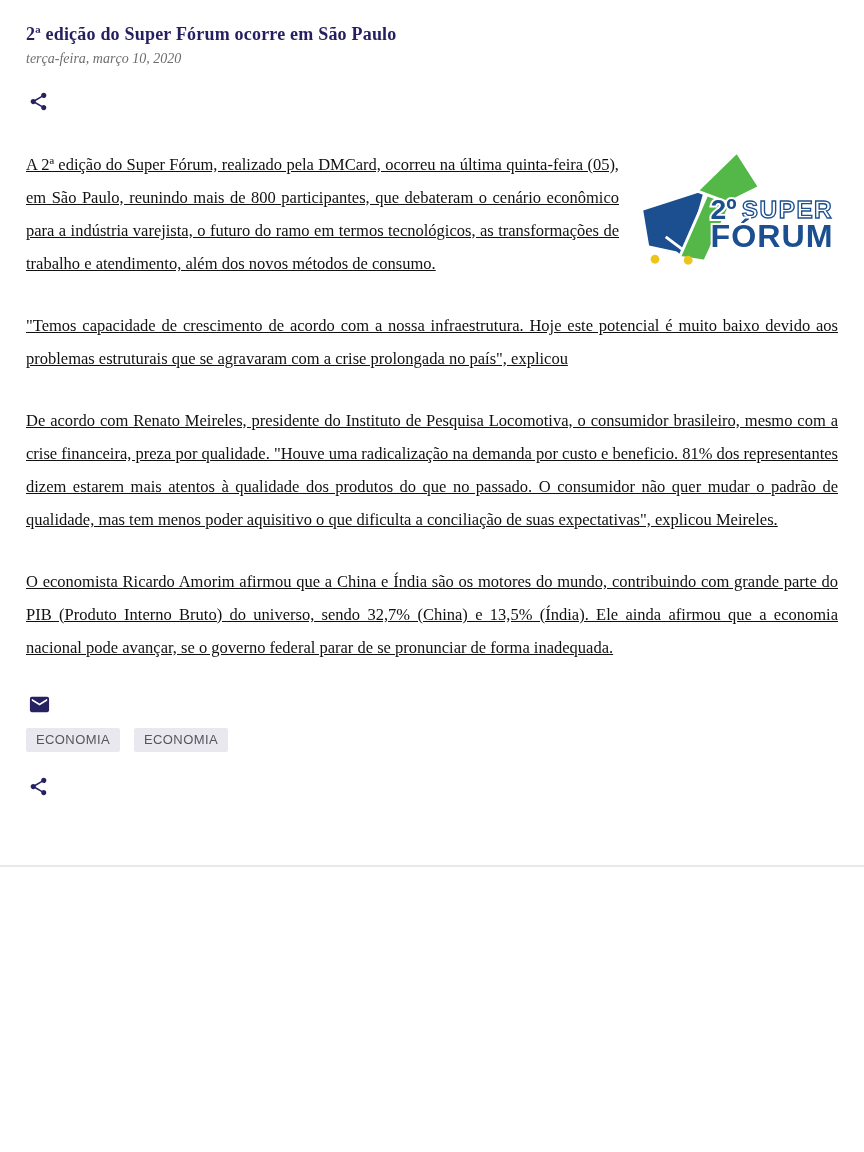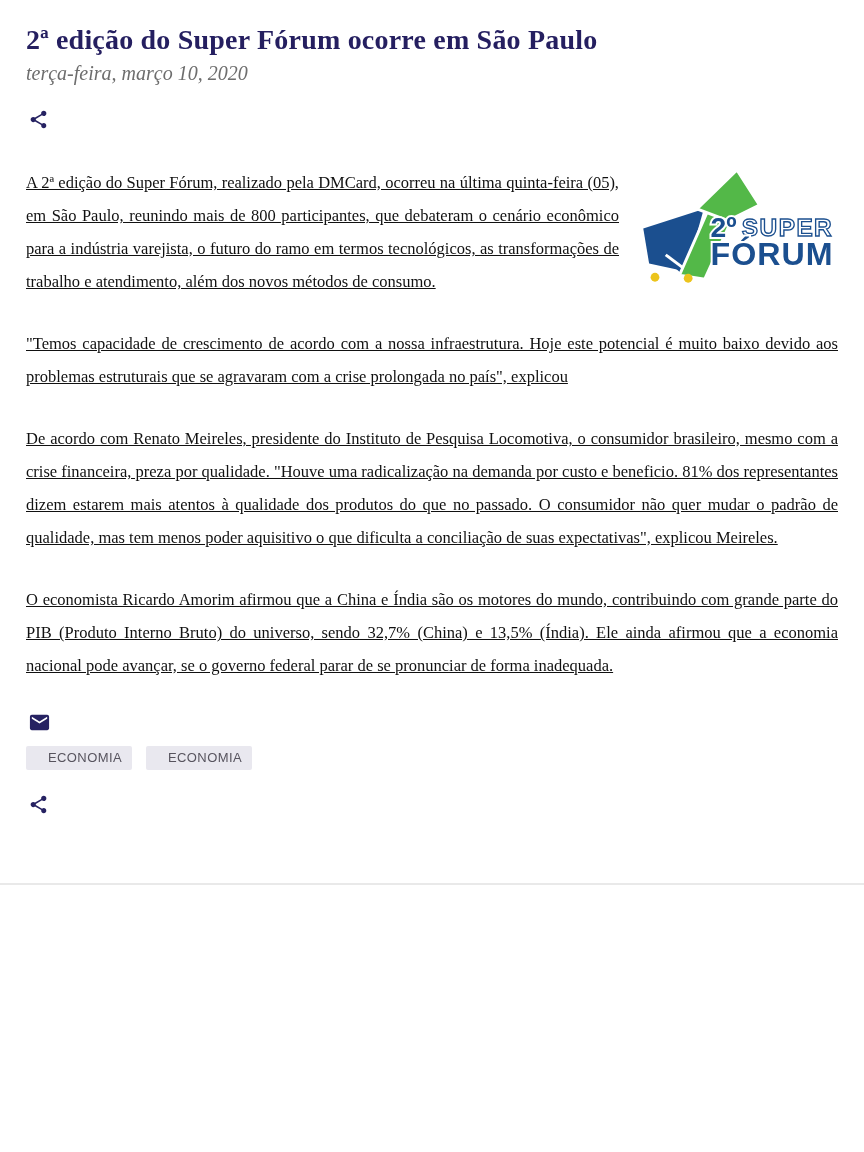--- a/index.html
+++ b/index.html
@@ -6,29 +6,29 @@
   html, body { background: #ffffff; }
   body {
     width: 864px; height: 1152px;
     font-family: "Liberation Serif", serif;
     color: #111111;
     overflow: hidden;
   }
   .page { padding: 24px 26px 0 26px; }
 
   h1.post-title {
-    font-size: 28px;
+    font-size: 18px;
     line-height: 1.15;
     font-weight: bold;
     color: #251f60;
     margin-bottom: 6px;
     letter-spacing: 0.2px;
   }
   .post-date {
-    font-size: 20px;
+    font-size: 14px;
     font-style: italic;
     color: #6d6d6d;
     margin-bottom: 18px;
   }
 
   .icon-btn {
     display: inline-block;
     background: none;
     border: none;
     cursor: pointer;
@@ -58,21 +58,21 @@
   .email-row { margin: 2px 0 8px 2px; }
 
   .tags-row { margin: 0 0 24px 0; }
   .tag-chip {
     display: inline-block;
     font-family: "Liberation Sans", sans-serif;
     font-size: 13px;
     letter-spacing: 0.4px;
     color: #57545e;
     background: #e9e8ef;
-    padding: 4px 10px 5px 22px;
+    padding: 4px 10px 5px 10px;
     margin-right: 10px;
     border-radius: 2px;
     cursor: pointer;
     text-decoration: none;
   }
 
   .share-bottom { margin: 0 0 0 2px; }
 
   .divider {
     border: none;

